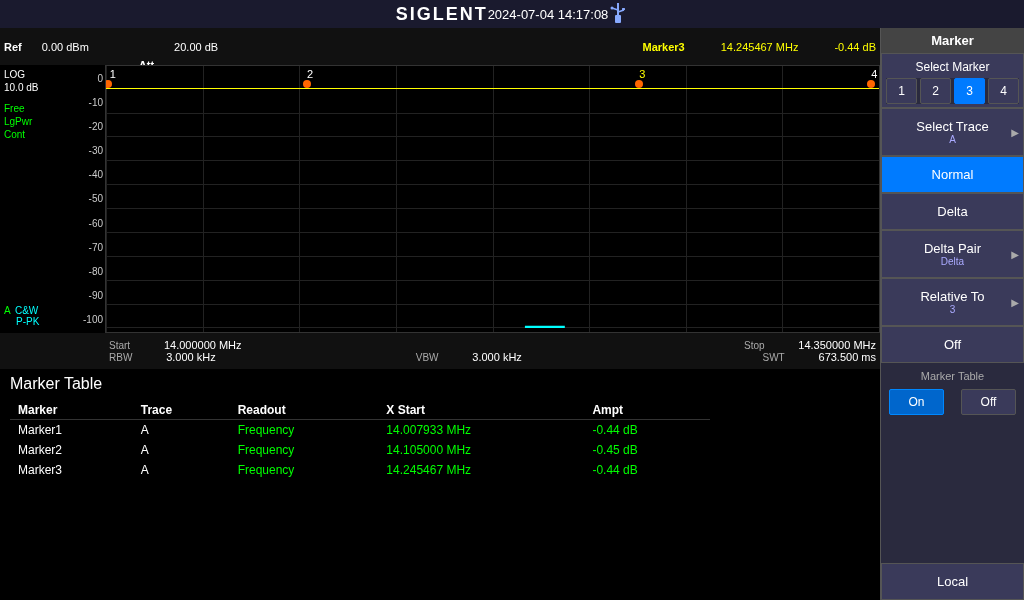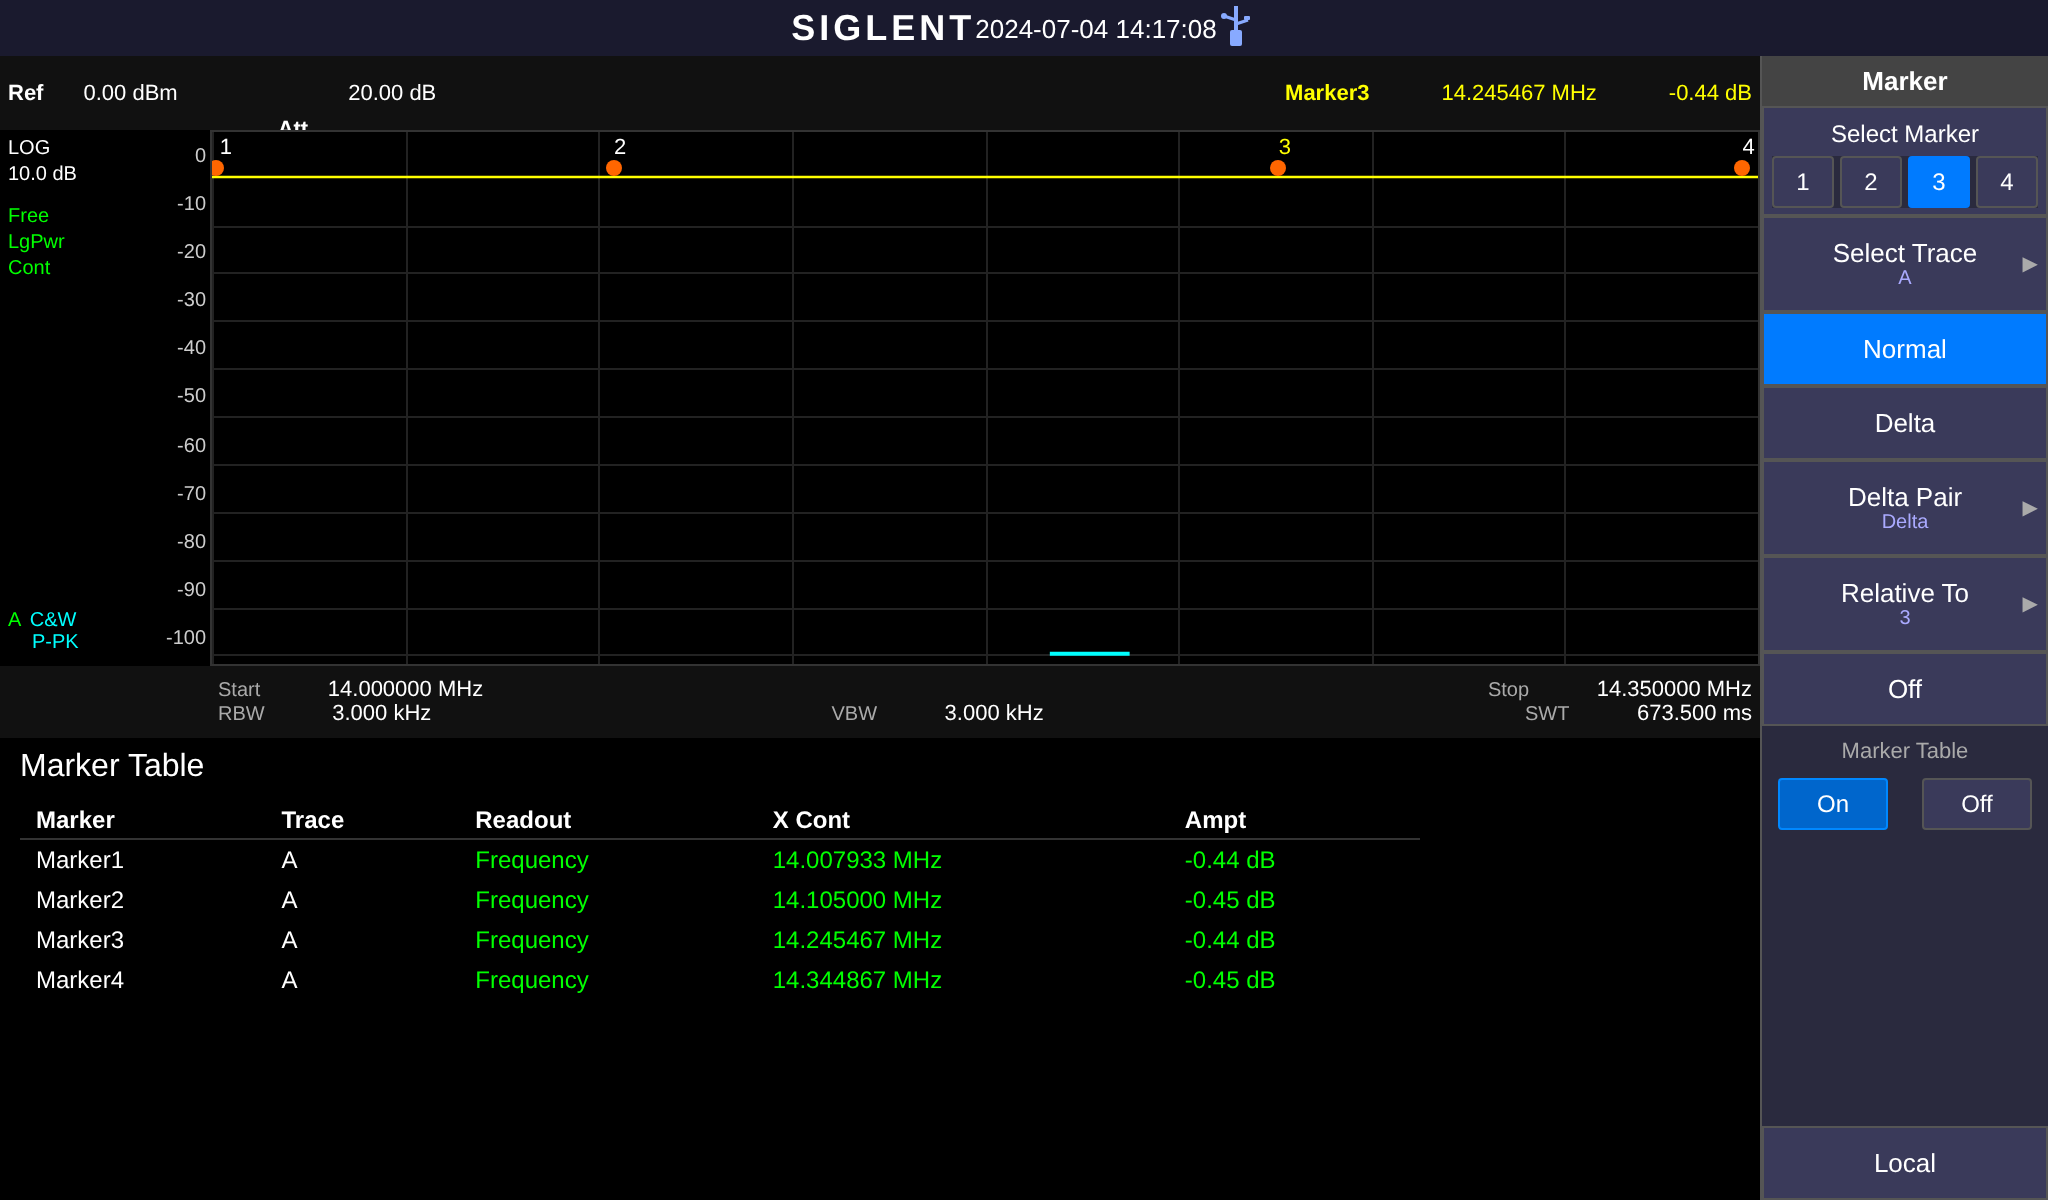--- a/index.html
+++ b/index.html
@@ -383,21 +383,21 @@
     </div>
 
     <div id="marker-table-section">
       <div id="marker-table-title">Marker Table</div>
       <table id="marker-table">
         <thead>
           <tr>
             <th>Marker</th>
             <th>Trace</th>
             <th>Readout</th>
-            <th>X Cont</th>
+            <th>X Start</th>
             <th>Ampt</th>
           </tr>
         </thead>
         <tbody id="marker-table-body">
         <tr>
       <td>Marker1</td>
       <td>A</td>
       <td>Frequency</td>
       <td style="color:#0f0;margin-left:32px;">14.007933 MHz</td>
       <td style="color:#0f0;">-0.44 dB</td>
@@ -409,27 +409,20 @@
       <td style="color:#0f0;">14.105000 MHz</td>
       <td style="color:#0f0;">-0.45 dB</td>
     </tr>
             <tr>
       <td>Marker3</td>
       <td>A</td>
       <td>Frequency</td>
       <td style="color:#0f0;">14.245467 MHz</td>
       <td style="color:#0f0;">-0.44 dB</td>
     </tr>
-            <tr>
-      <td>Marker4</td>
-      <td>A</td>
-      <td>Frequency</td>
-      <td style="color:#0f0;">14.344867 MHz</td>
-      <td style="color:#0f0;">-0.45 dB</td>
-    </tr>
           </tbody>
       </table>
     </div>
   </div>
 
   <div id="right-panel">
     <div id="panel-title">Marker</div>
 
     <div class="panel-btn" style="padding:6px 4px 3px; cursor:default;">
       <span style="font-size:12px; display:block; margin-bottom:4px;">Select Marker</span>

